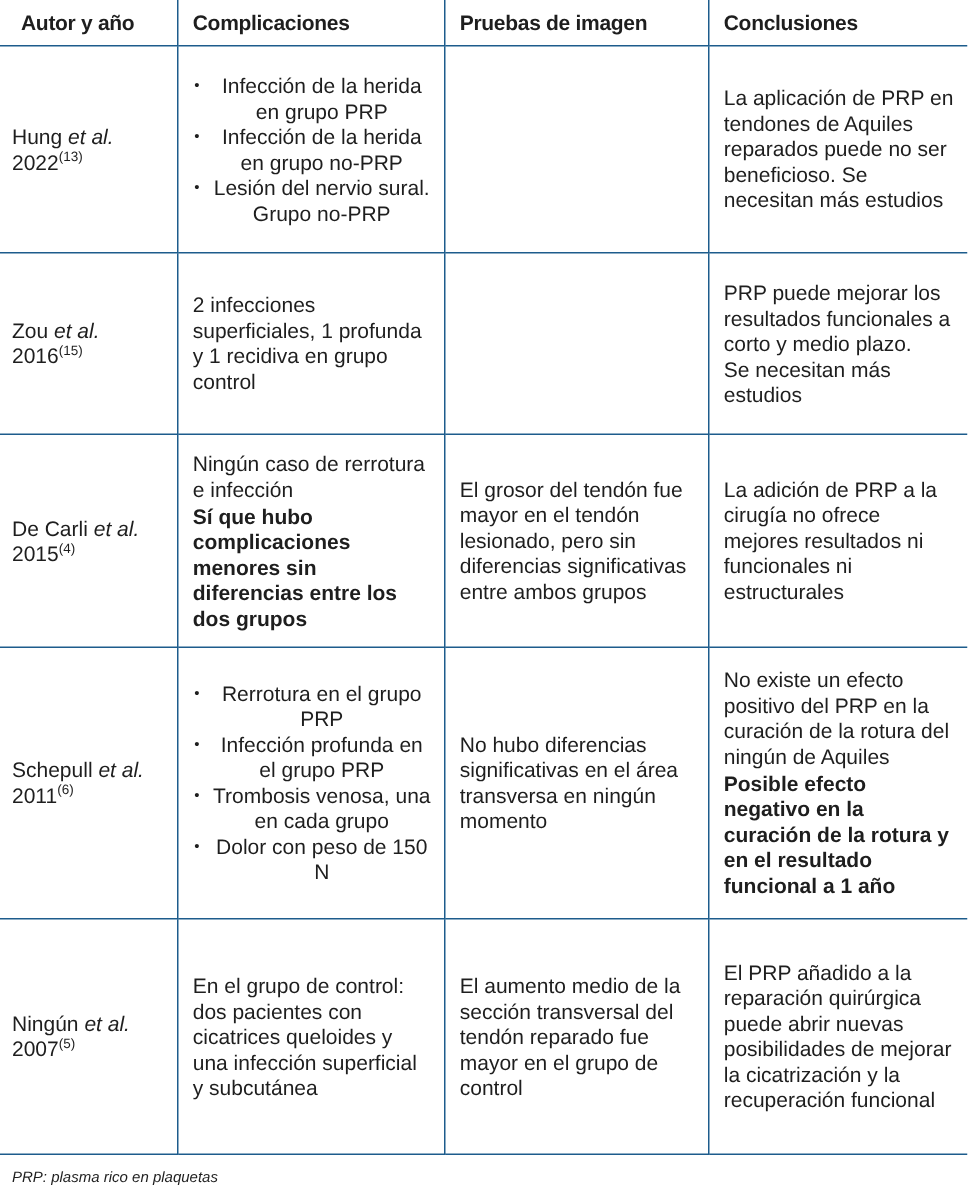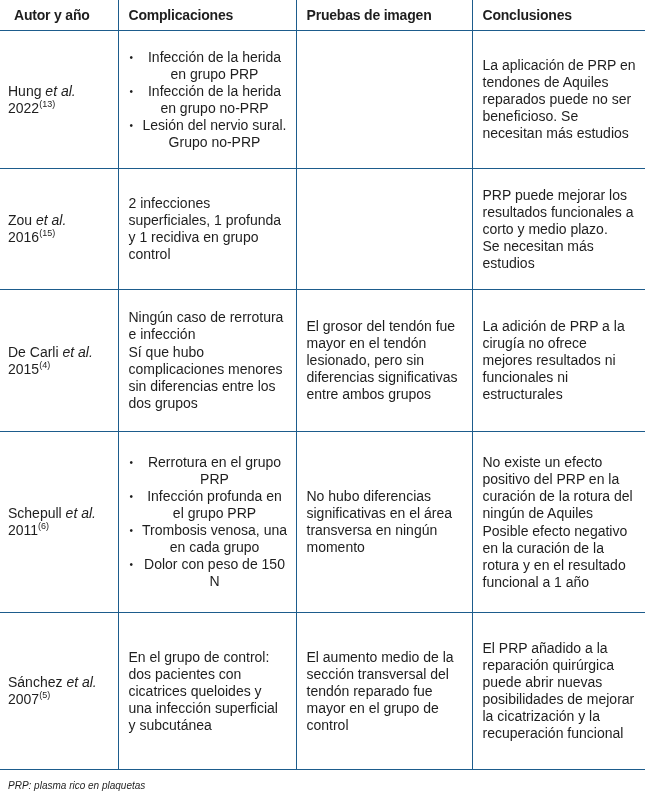--- a/index.html
+++ b/index.html
@@ -37,21 +37,21 @@
   }
   table.grid thead th:first-child { padding-left: 14px; }
   table.grid td.author { padding-left: 8px; }
   .sup { font-size: 9px; vertical-align: super; line-height: 0; }
   .ital { font-style: italic; }
   ul.bullets { list-style: none; margin: 0; padding: 0; text-align: center; }
   ul.bullets li { position: relative; padding-left: 13px; }
   ul.bullets li::before {
     content: "•"; position: absolute; left: 1px; top: 0; font-size: 10px;
   }
-  .para + .para { margin-top: 1px; }
+  .para + .para { margin-top: 1px; font-weight: bold; }
   tr.r1 td { height: 131px; }
   tr.r2 td { height: 114px; }
   tr.r3 td { height: 135px; }
   tr.r4 td { height: 174px; }
   tr.r5 td { height: 150px; }
   tr.foot td {
     height: 24px; font-style: italic; font-size: 10px; padding-left: 8px;
     border-bottom: 1.5px solid #1d5c8c;
   }
 </style>
@@ -142,21 +142,21 @@
       </td>
       <td>No hubo diferencias significativas en el área transversa en ningún momento</td>
       <td>
         <div class="para">No existe un efecto positivo del PRP en la curación de la rotura del ningún de Aquiles</div>
         <div class="para">Posible efecto negativo en la curación de la rotura y en el resultado funcional a 1 año</div>
       </td>
     </tr>
 
     <tr class="r5">
       <td class="author">
-        <span>Sánchez</span>
+        <span>Ningún</span>
         <span class="ital">et al.</span><br>
         <span>2007</span><span class="sup">(5)</span>
       </td>
       <td>
         <div class="para">En el grupo de control: dos pacientes con cicatrices queloides y una infección superficial y subcutánea</div>
       </td>
       <td>El aumento medio de la sección transversal del tendón reparado fue mayor en el grupo de control</td>
       <td>
         <div class="para">El PRP añadido a la reparación quirúrgica puede abrir nuevas posibilidades de mejorar la cicatrización y la recuperación funcional</div>
       </td>

